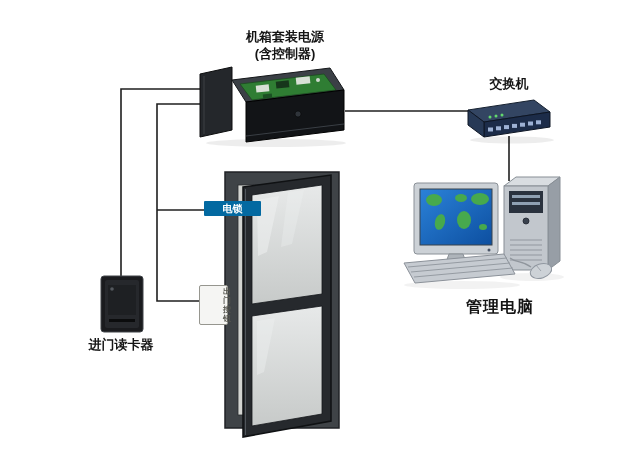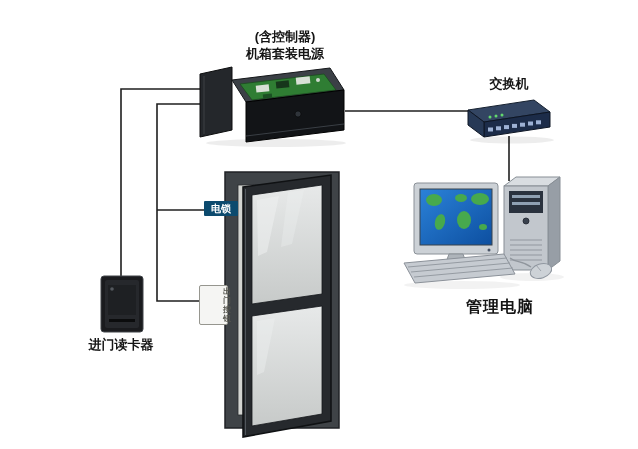--- a/index.html
+++ b/index.html
@@ -7,21 +7,21 @@
     position:relative;width:638px;height:449px;background:#ffffff;overflow:hidden;
     font-family:"Liberation Sans", sans-serif;
   }
   .canvas > svg{position:absolute;left:0;top:0;}
   .lbl{position:absolute;color:#141414;font-weight:bold;z-index:5;}
   #controller-label{left:205px;top:28px;width:160px;text-align:center;font-size:13px;line-height:17px;}
   #switch-label{left:469px;top:75px;width:80px;text-align:center;font-size:13px;}
   #computer-label{left:448px;top:297px;width:104px;text-align:center;font-size:16px;letter-spacing:1px;}
   #reader-label{left:79px;top:336px;width:84px;text-align:center;font-size:13px;}
   #lock-label{
-    left:204px;top:201px;width:34px;height:15px;background:#0c4a6e;color:#ffffff;
+    left:204px;top:201px;width:57px;height:15px;background:#0369a1;color:#ffffff;
     font-size:10px;display:flex;align-items:center;justify-content:center;border-radius:1px;
   }
   #exit-plate{
     position:absolute;left:199px;top:285px;width:24px;height:40px;z-index:5;
     background:#f5f5f3;border:1px solid #96968f;box-sizing:border-box;border-radius:2px;
     display:flex;flex-direction:column;align-items:center;justify-content:center;
     font-size:8px;font-weight:bold;color:#56564f;line-height:9px;padding-left:27px;
   }
 </style>
 </head>
@@ -154,22 +154,22 @@
 
       <g>
         <path d="M531,267 C522,260 516,263 510,258" stroke="#8f959c" stroke-width="1.2" fill="none"></path>
         <ellipse cx="541" cy="271" rx="11" ry="7" transform="rotate(-18 541 271)" fill="#cdd2d7" stroke="#9097a0" stroke-width="1"></ellipse>
         <line x1="536" y1="265" x2="541" y2="271" stroke="#9097a0" stroke-width="0.8"></line>
       </g>
     </g>
   </svg>
 
   <div class="lbl" id="controller-label">
+    <div>机箱套装电源</div>
     <div>(含控制器)</div>
-    <div>机箱套装电源</div>
   </div>
 
   <div class="lbl" id="switch-label">交换机</div>
 
   <div class="lbl" id="reader-label">进门读卡器</div>
 
   <div class="lbl" id="computer-label">管理电脑</div>
 
   <div class="lbl" id="lock-label">电锁</div>
 

